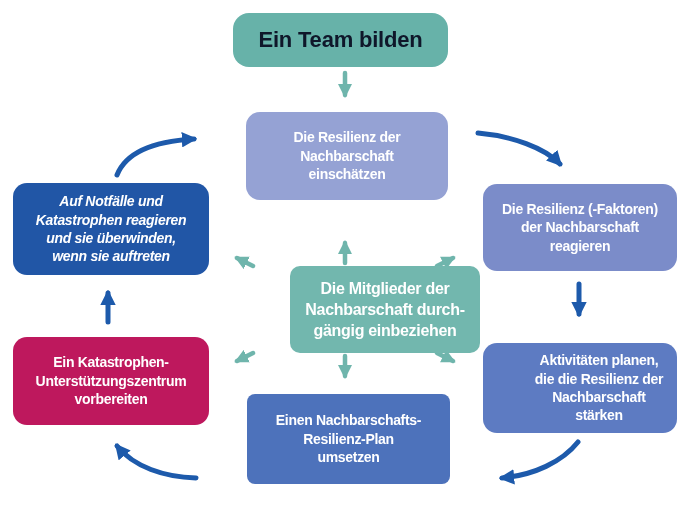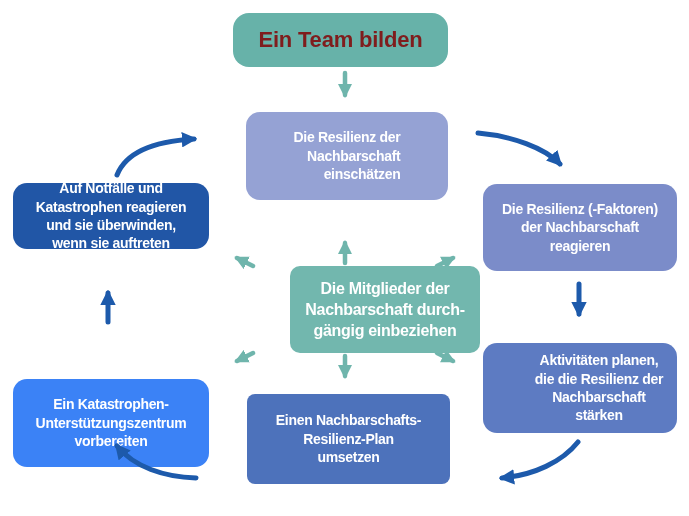--- a/index.html
+++ b/index.html
@@ -21,26 +21,26 @@
     letter-spacing:-0.3px;
     white-space:pre-line;
     border-radius:14px;
     padding:4px 6px;
     box-sizing:border-box;
   }
   .node-team{
     left:233px;top:13px;width:215px;height:54px;
     font-size:22px;letter-spacing:-0.2px;border-radius:16px;
   }
-  .node-assess{left:246px;top:112px;width:202px;height:88px;text-align:right;}
+  .node-assess{left:246px;top:112px;width:202px;height:88px;}
   .node-map{left:483px;top:184px;width:194px;height:87px;}
   .node-plan{left:483px;top:343px;width:194px;height:90px;}
   .node-implement{left:247px;top:394px;width:203px;height:90px;border-radius:8px;}
   .node-prepare{left:13px;top:337px;width:196px;height:88px;}
-  .node-respond{left:13px;top:183px;width:196px;height:66px;}
+  .node-respond{left:13px;top:183px;width:196px;height:92px;font-style:italic;}
   .node-center{
     left:250px;top:266px;width:190px;height:87px;
     font-size:16px;border-radius:10px;z-index:2;margin-left:40px;
   }
   .arrow-layer{
     position:absolute;left:0;top:0;width:689px;height:516px;
     pointer-events:none;z-index:1;
   }
   .arrow-layer path.stroked{fill:none;stroke:currentColor;stroke-linecap:round;}
   .cycle-strokes path.stroked{stroke-width:5px;}
@@ -74,39 +74,39 @@
       <path class="stroked" d="M345,73 L345,95" marker-end="url(#head-teal)"></path>
       <path class="stroked" d="M345,263 L345,243" marker-end="url(#head-teal)"></path>
       <path class="stroked" d="M345,356 L345,376" marker-end="url(#head-teal)"></path>
       <path class="stroked" d="M253,266 L237,258" marker-end="url(#head-teal)"></path>
       <path class="stroked" d="M437,266 L453,258" marker-end="url(#head-teal)"></path>
       <path class="stroked" d="M253,353 L237,361" marker-end="url(#head-teal)"></path>
       <path class="stroked" d="M437,353 L453,361" marker-end="url(#head-teal)"></path>
     </g>
   </svg>
 
-  <div class="node node-team" style="background-color: rgb(103, 178, 169); color: #7f1d1d;">Ein Team bilden</div>
+  <div class="node node-team" style="background-color: rgb(103, 178, 169); color: #0f172a;">Ein Team bilden</div>
 
   <div class="node node-assess" style="background-color: rgb(149, 162, 212); color: rgb(255, 255, 255);">Die Resilienz der
 Nachbarschaft
 einschätzen</div>
 
   <div class="node node-map" style="background-color: rgb(123, 140, 201); color: rgb(255, 255, 255);">Die Resilienz (-Faktoren)
 der Nachbarschaft
 reagieren</div>
 
   <div class="node node-plan" style="background-color: rgb(93, 123, 194); color: rgb(255, 255, 255); padding-left: 44px;">Aktivitäten planen,
 die die Resilienz der
 Nachbarschaft stärken</div>
 
   <div class="node node-implement" style="background-color: rgb(77, 114, 187); color: rgb(255, 255, 255);">Einen Nachbarschafts-
 Resilienz-Plan
 umsetzen</div>
 
-  <div class="node node-prepare" style="background-color: #3b82f6; color: rgb(255, 255, 255); margin-top: 42px;">Ein Katastrophen-
+  <div class="node node-prepare" style="background-color: #be185d; color: rgb(255, 255, 255);">Ein Katastrophen-
 Unterstützungszentrum
 vorbereiten</div>
 
   <div class="node node-respond" style="background-color: rgb(33, 86, 166); color: rgb(255, 255, 255);">Auf Notfälle und
 Katastrophen reagieren
 und sie überwinden,
 wenn sie auftreten</div>
 
   <div class="node node-center" style="background-color: rgb(114, 183, 174); color: rgb(255, 255, 255);">Die Mitglieder der
 Nachbarschaft durch-

